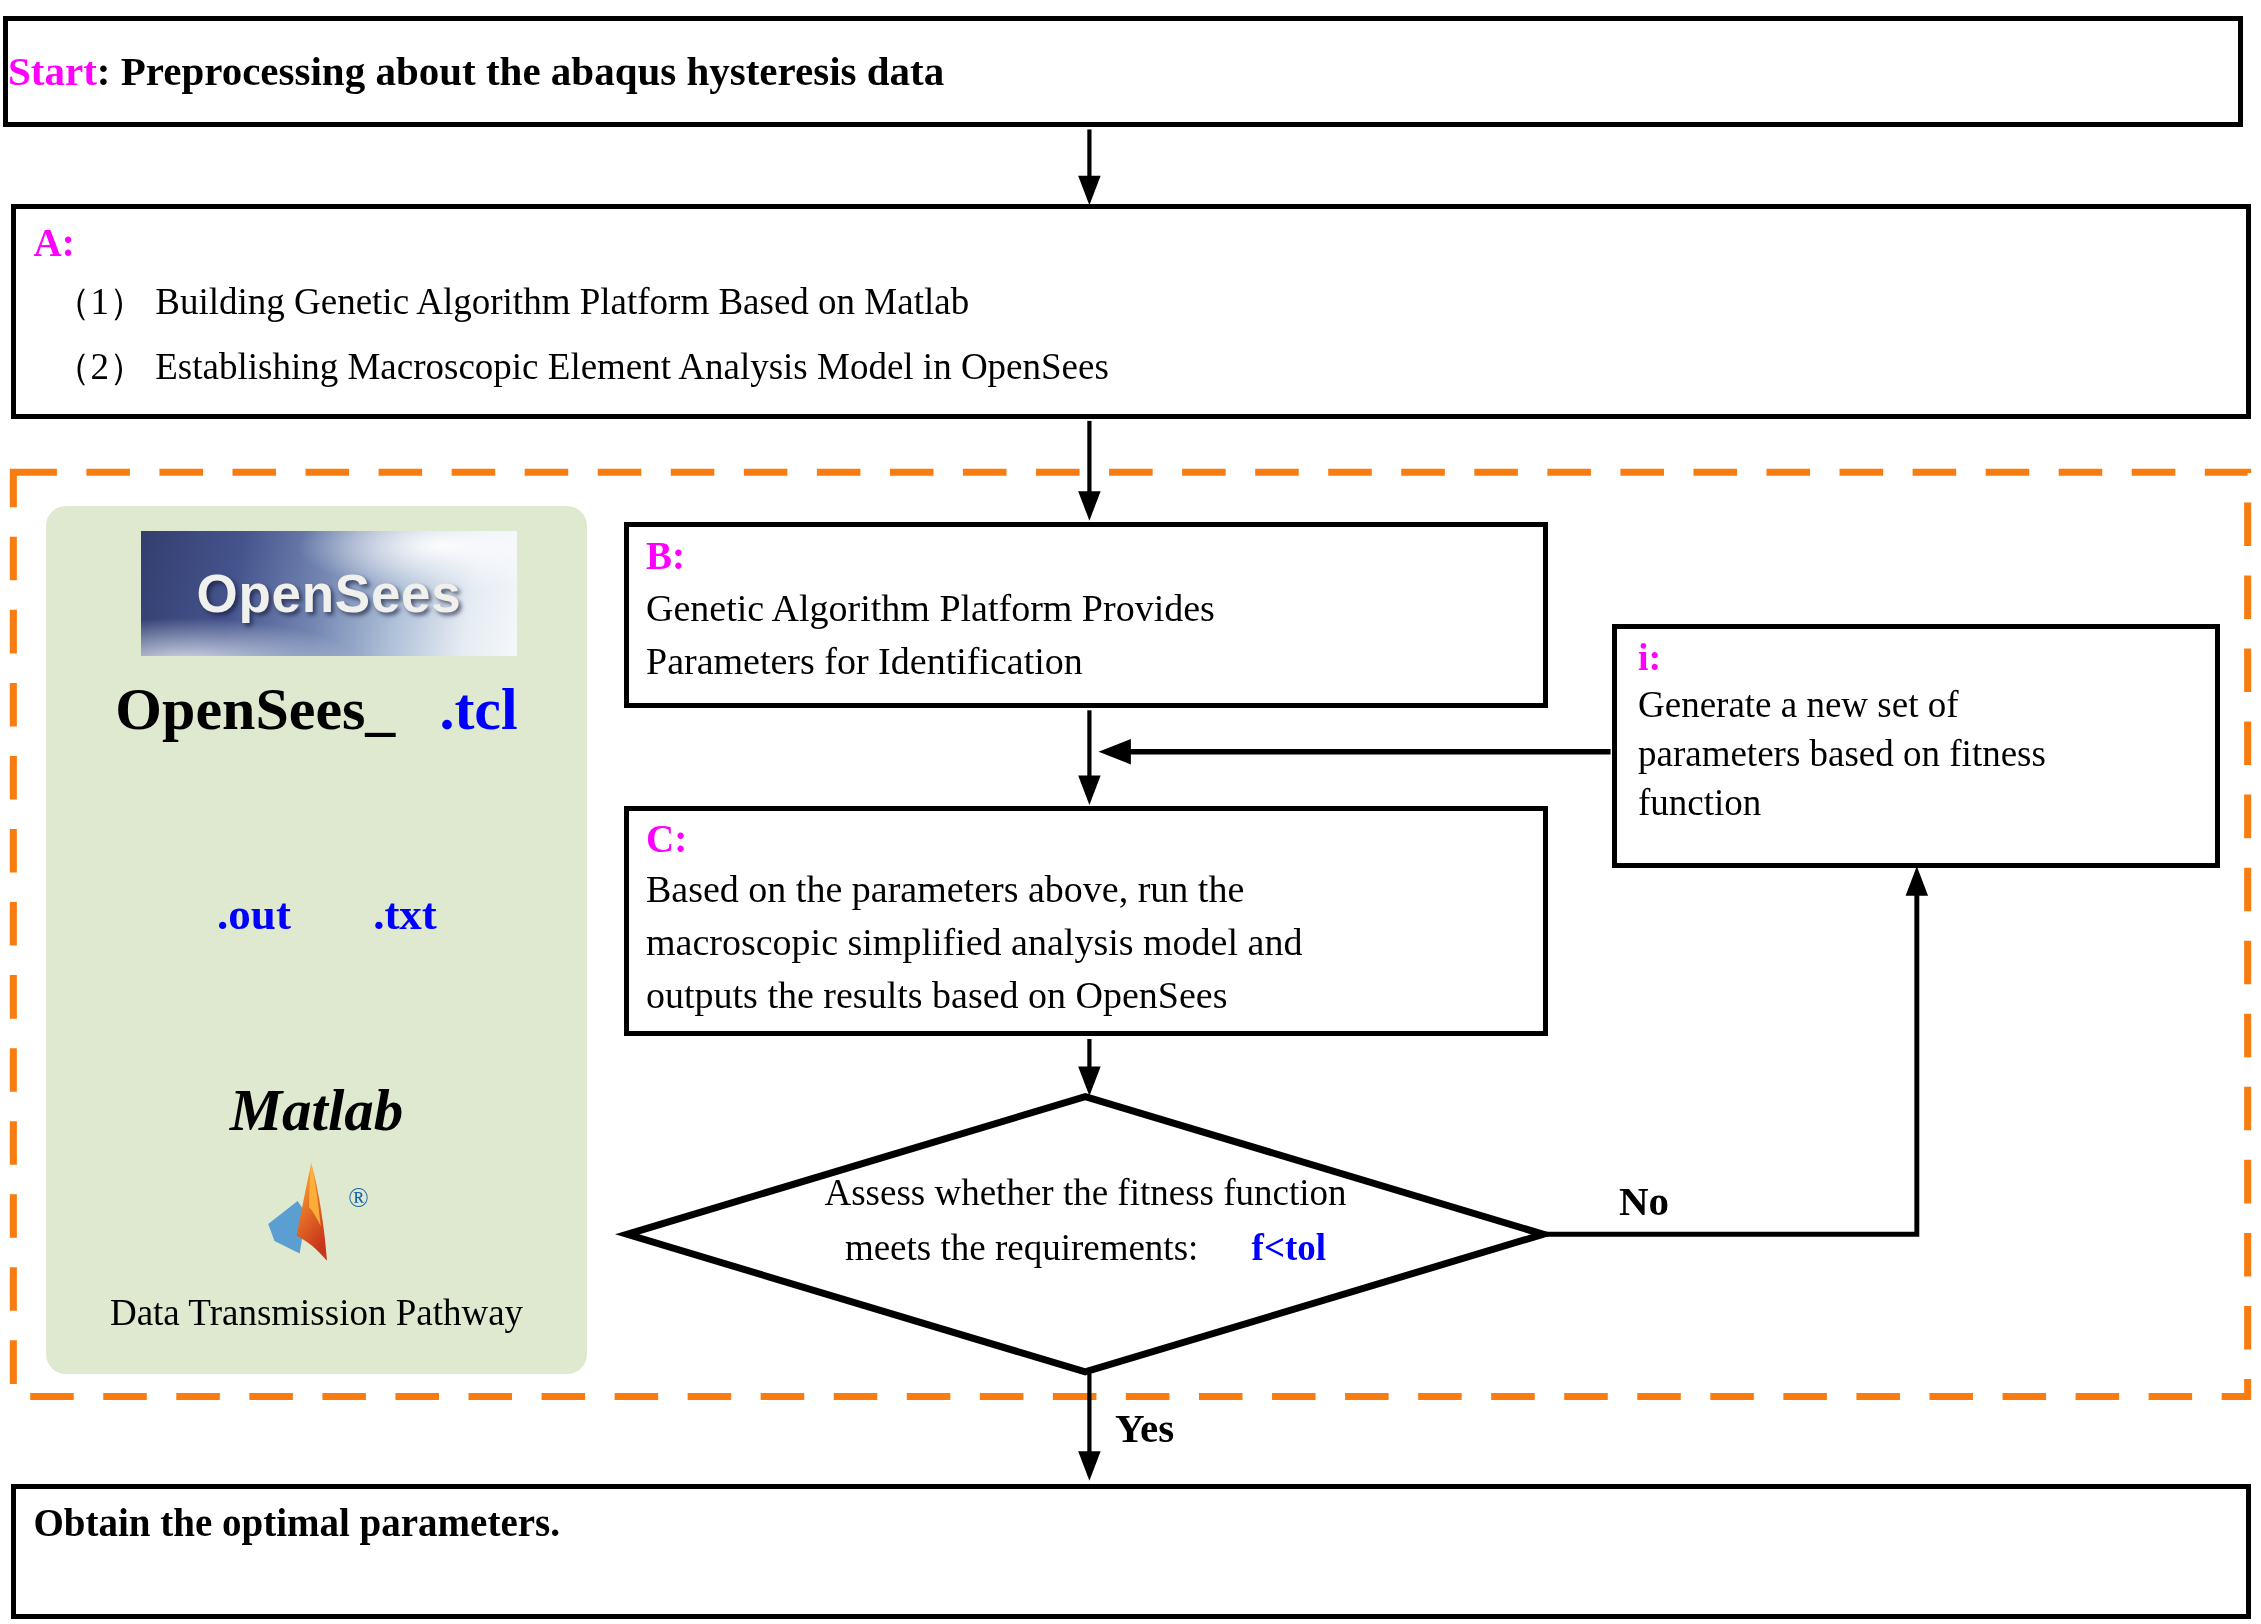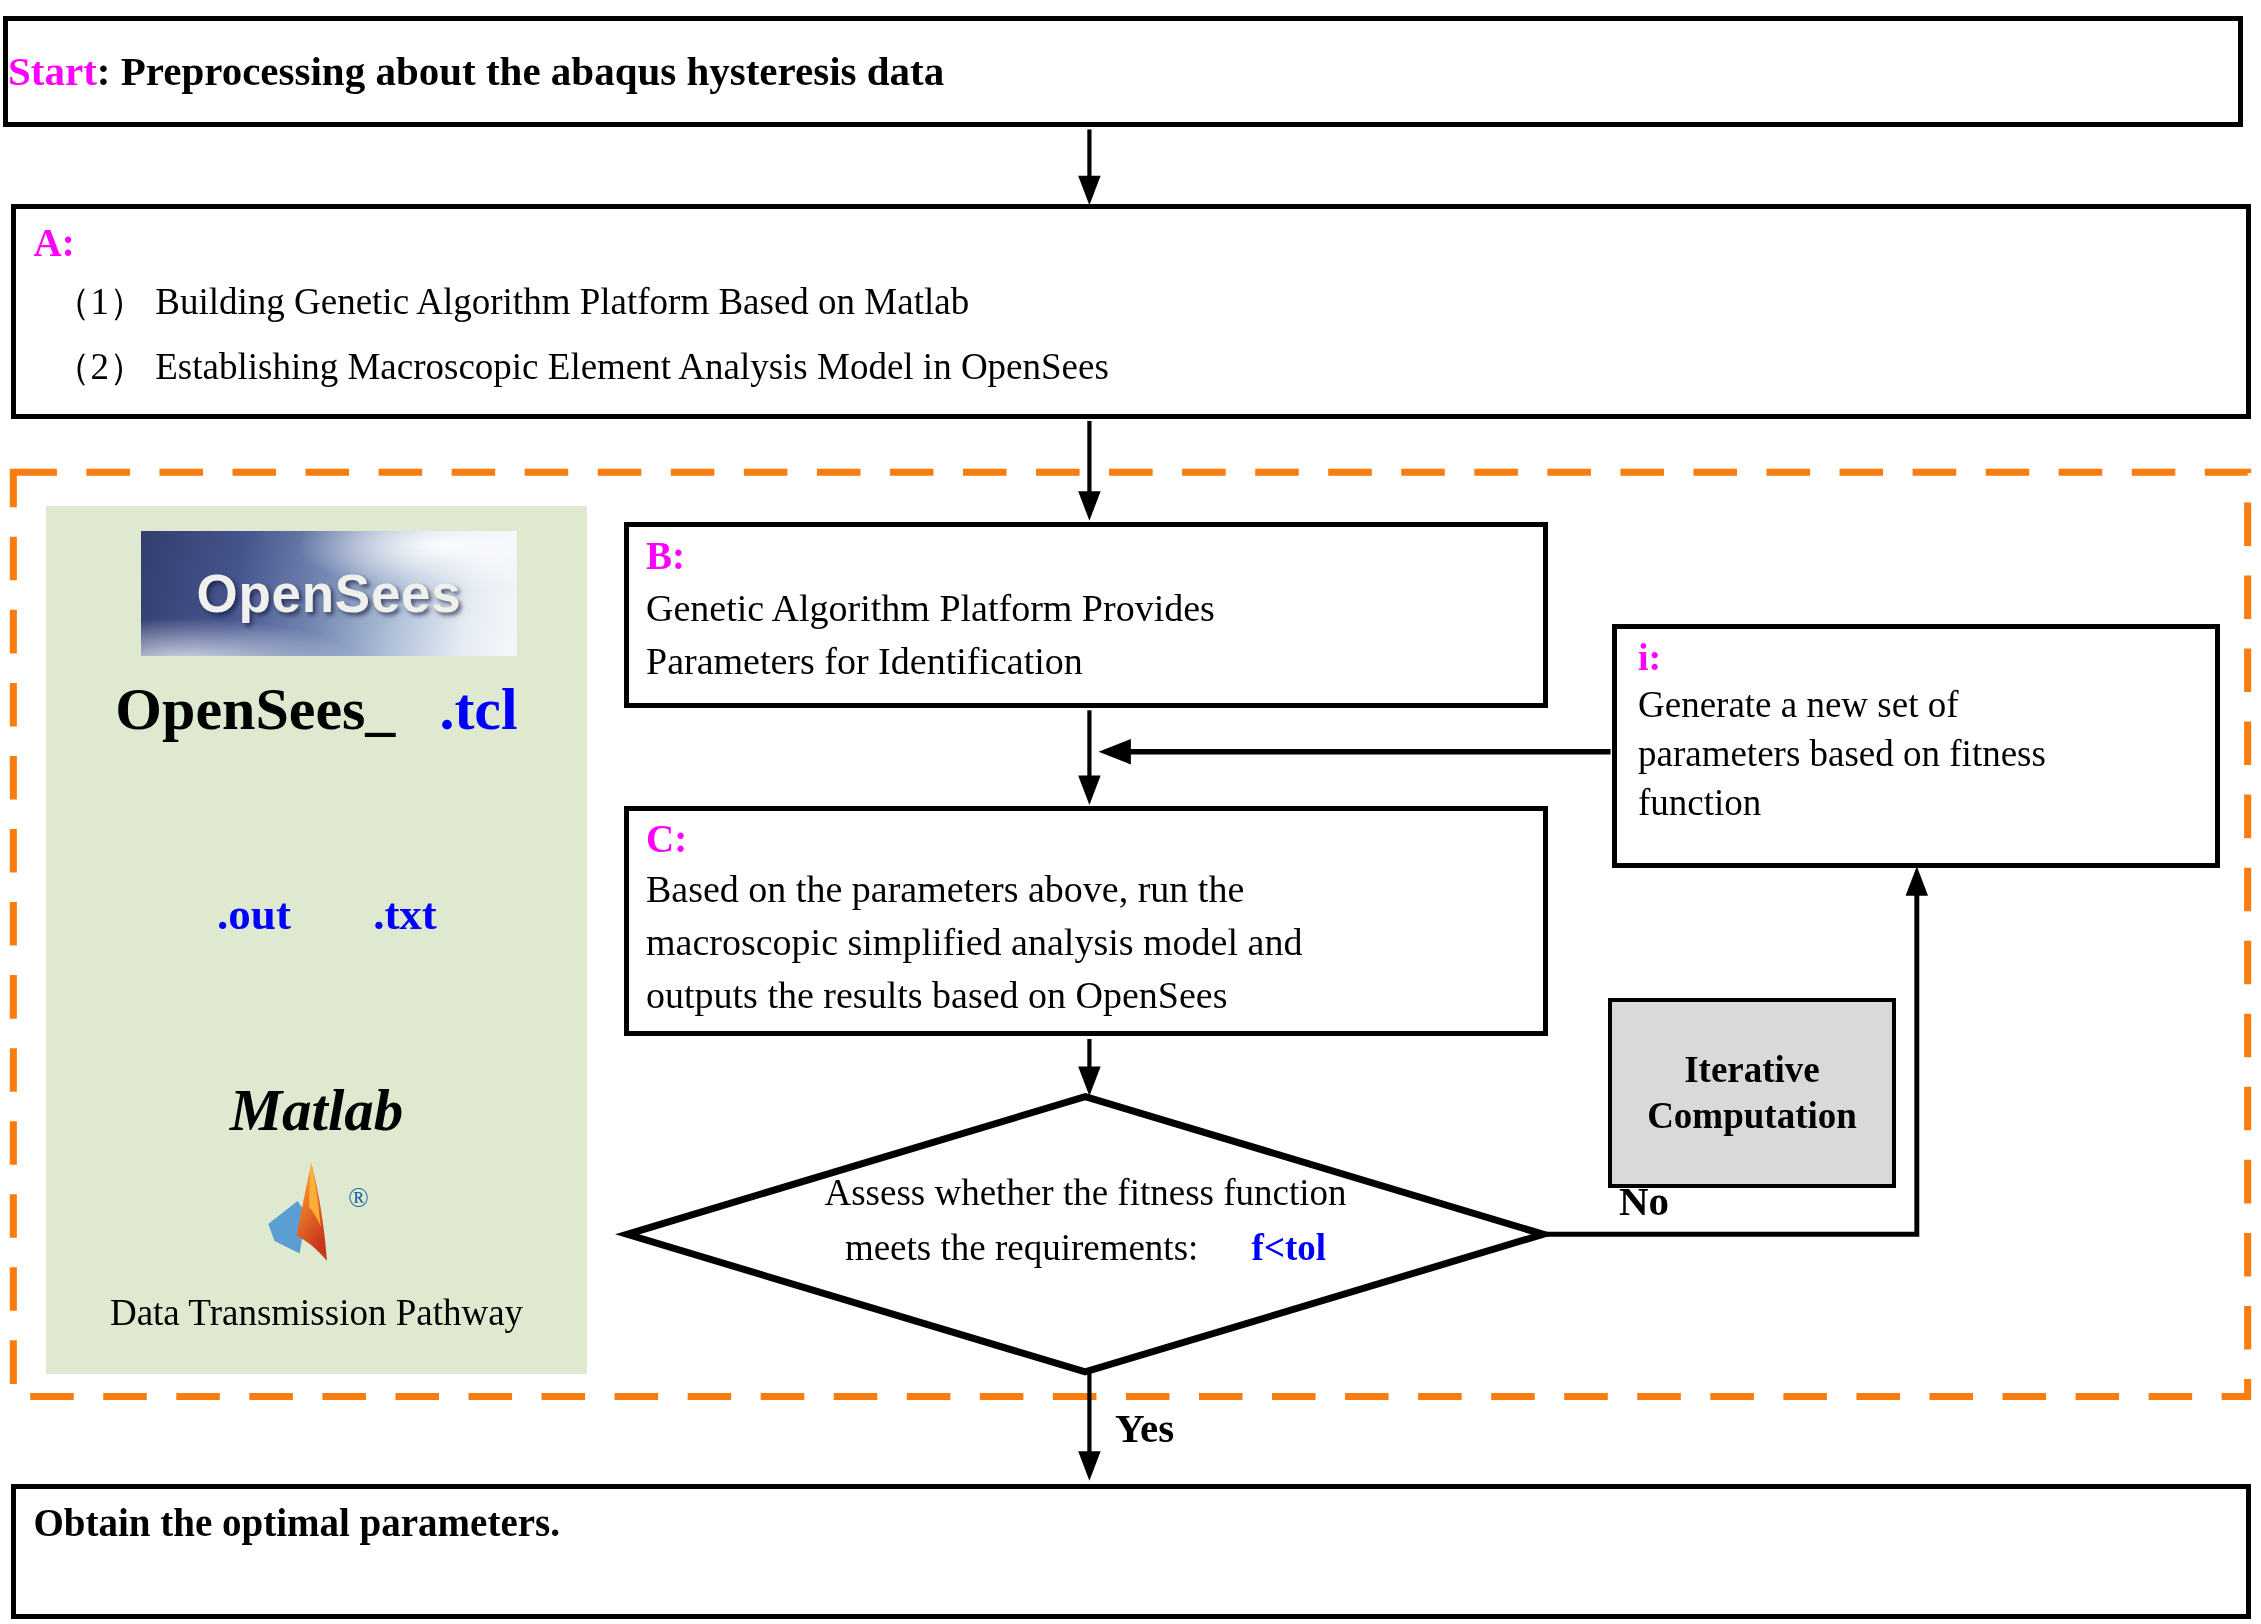--- a/index.html
+++ b/index.html
@@ -42,21 +42,21 @@
   }
   .branch-label{position:absolute;z-index:2;font-size:41px;font-weight:bold;}
   #no-label{left:1619px;top:1177px;}
   #yes-label{left:1115px;top:1404px;}
   #end-box{left:10.5px;top:1484px;width:2240px;height:135px;padding:4.2px 0 0 18px;}
   #end-box .end-label{font-size:39px;font-weight:bold;color:var(--magenta,#FF00FF);line-height:60px;}
   #end-box .end-text{font-size:39px;font-weight:bold;line-height:60px;}
   
   #green-panel{
     position:absolute;left:46px;top:506px;width:541px;height:868px;
-    background:var(--green,#DFE9D0);z-index:2;
+    background:var(--green,#DFE9D0);z-index:2;border-radius:20px;
   }
   #green-panel > div{position:absolute;}
   #os-logo{
     left:95px;top:25px;width:376px;height:125px;overflow:hidden;
     display:flex;align-items:center;justify-content:center;
     background:
       radial-gradient(ellipse 62% 58% at 80% 12%, rgba(255,255,255,0.95), rgba(255,255,255,0) 62%),
       radial-gradient(ellipse 75% 62% at 12% 108%, rgba(236,243,249,0.92), rgba(236,243,249,0) 62%),
       linear-gradient(102deg,#333E6F 0%,#46548D 26%,#7487B2 48%,#AFC0D8 68%,#E6ECF3 86%,#F5F8FB 100%);
   }
@@ -168,24 +168,20 @@
     <div class="body-line">outputs the results based on OpenSees</div>
   </div>
 
   <div class="box" id="box-i">
     <div class="block-label">i:</div>
     <div class="body-line">Generate a new set of</div>
     <div class="body-line">parameters based on fitness</div>
     <div class="body-line">function</div>
   </div>
 
-  <div id="iter-box">
-    <div>Iterative</div>
-    <div>Computation</div>
-  </div>
 
   <div id="diamond-text">
     <div>Assess whether the fitness function</div>
     <div><span>meets the requirements: </span><span class="blue">f&lt;tol</span></div>
   </div>
 
   <div class="branch-label" id="no-label">No</div>
   <div class="branch-label" id="yes-label">Yes</div>
 
   <div class="box" id="end-box">

